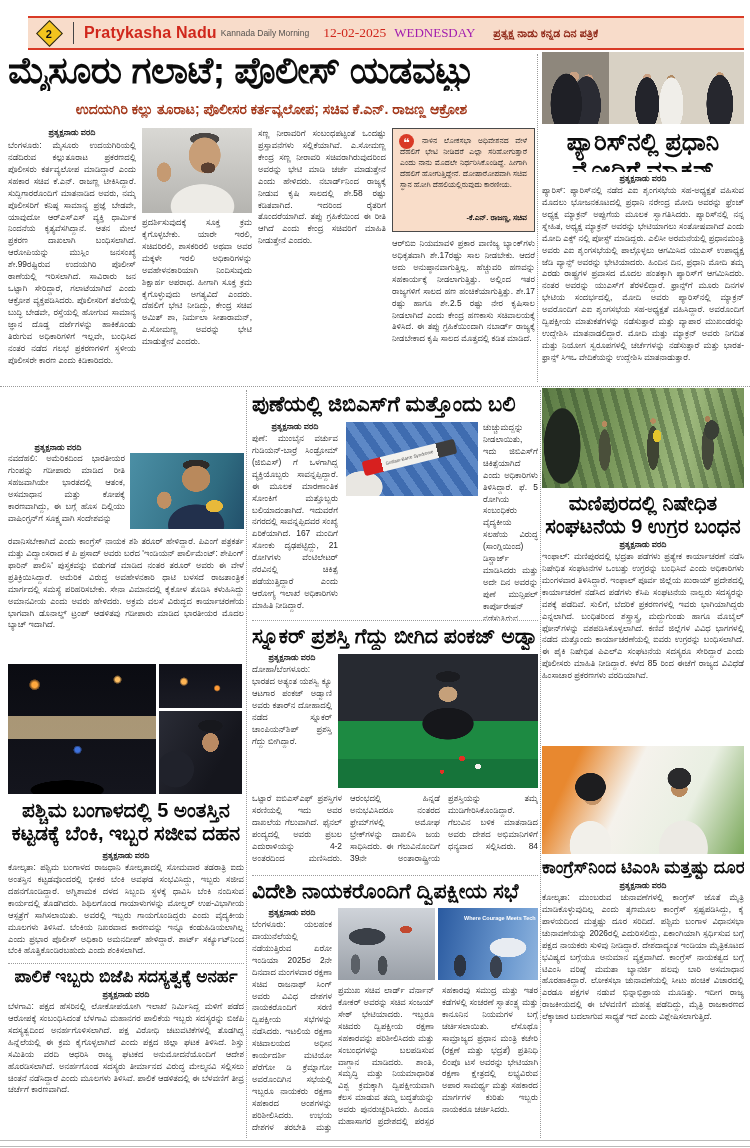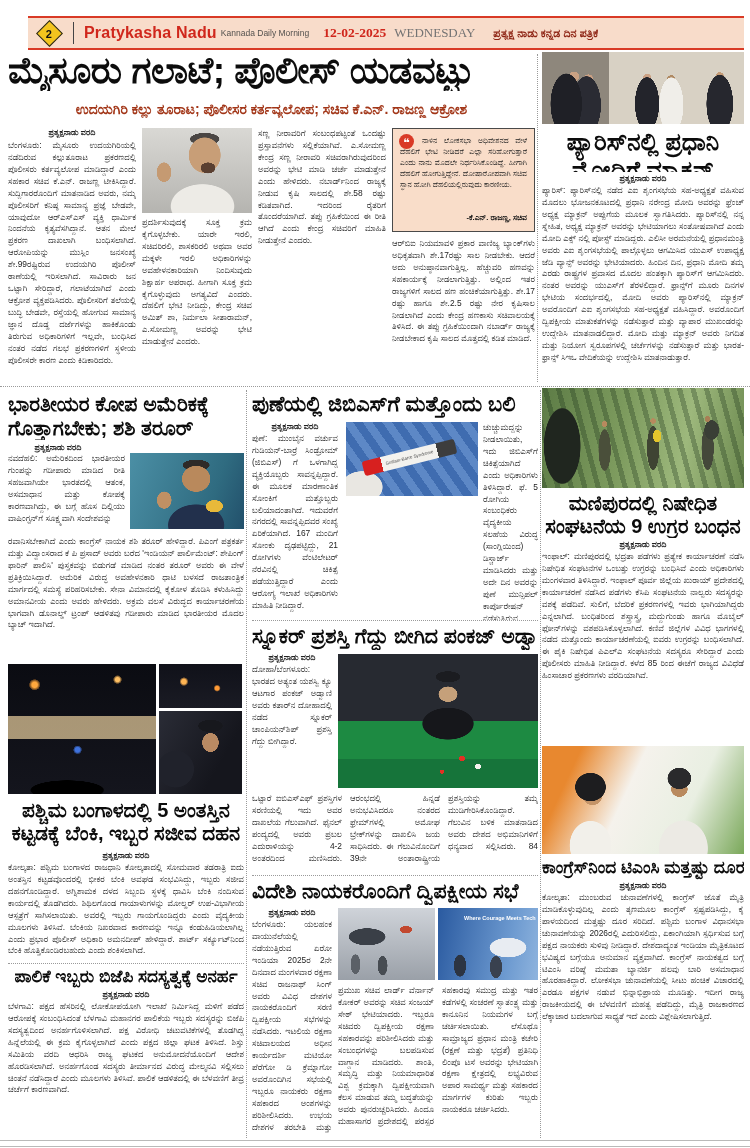--- a/index.html
+++ b/index.html
@@ -9,22 +9,22 @@
   
   #mast{left:28px;top:16px;width:716px;height:30px;background:#f8dcca;
         border-top:2px solid #d93a26;border-bottom:2px solid #d93a26;
         display:flex;align-items:center;}
   #badge{width:17px;height:17px;background:#f3c41e;border:1px solid #222;transform:rotate(45deg);
          margin-left:12px;display:flex;align-items:center;justify-content:center;flex:none;}
   #badge span{transform:rotate(-45deg);font-weight:bold;font-size:11px;color:#111;}
   #mast .vdiv{width:1px;height:22px;background:#444;margin:0 10px 0 14px;flex:none;}
   .mast-name{color:#d0271c;font-weight:bold;font-size:16px;letter-spacing:.2px;white-space:nowrap;}
   .mast-tag{color:#53514e;font-size:8.5px;margin-left:4px;white-space:nowrap;}
-  .mast-date{color:#d0271c;font-weight:bold;font-size:13.5px;margin-left:14px;font-family:"Liberation Serif",serif;white-space:nowrap;}
-  .mast-day{color:#737373;font-size:13px;margin-left:8px;font-family:"Liberation Serif",serif;white-space:nowrap;}
+  .mast-date{color:#d0271c;font-weight:normal;font-size:13.5px;margin-left:14px;font-family:"Liberation Serif",serif;white-space:nowrap;}
+  .mast-day{color:#a21caf;font-size:13px;margin-left:8px;font-family:"Liberation Serif",serif;white-space:nowrap;}
   .mast-kn{color:#8d2313;font-weight:bold;font-size:11px;margin-left:18px;white-space:nowrap;overflow:hidden;max-width:170px;}
   #edition{position:absolute;right:0;top:-2px;height:30px;width:116px;background:#d93a26;
            clip-path:polygon(14px 0,100% 0,100% 100%,0 100%);
            display:flex;align-items:center;justify-content:center;
            color:#fff;font-weight:bold;font-size:9.5px;white-space:nowrap;overflow:hidden;}
   
   .h-xl{font-weight:bold;color:#0c0c0c;font-size:37px;line-height:1.05;letter-spacing:-.5px;white-space:nowrap;overflow:hidden;}
   .h-sub{font-weight:bold;color:#a23618;font-size:14px;white-space:nowrap;overflow:hidden;}
   .h-l{font-weight:bold;color:#0c0c0c;font-size:20px;line-height:1.15;overflow:hidden;}
   .h-m{font-weight:bold;color:#0c0c0c;font-size:17px;line-height:1.15;overflow:hidden;}
@@ -175,21 +175,20 @@
   <div class="abs vrule" style="left:537px;top:54px;height:328px;"></div>
   <div class="abs ph" id="ph-macron" style="left:542px;top:52px;width:202px;height:72px;"></div>
   <div class="abs h-l ctr" style="left:542px;top:128px;width:202px;height:44px;font-size:24px;">ಪ್ಯಾರಿಸ್‌ನಲ್ಲಿ ಪ್ರಧಾನಿ ಮೋದಿಗೆ ಮ್ಯಾಕ್ರನ್ ಅಪ್ಪುಗೆಯ ಸ್ವಾಗತ</div>
   <div class="abs byline" style="left:542px;top:174px;width:202px;">ಪ್ರತ್ಯಕ್ಷನಾಡು ವರದಿ</div>
   <div class="abs body" style="left:542px;top:185px;width:202px;height:197px;">ಪ್ಯಾರಿಸ್: ಪ್ಯಾರಿಸ್‌ನಲ್ಲಿ ನಡೆದ ಎಐ ಶೃಂಗಸಭೆಯ ಸಹ-ಅಧ್ಯಕ್ಷತೆ ವಹಿಸುವ ಮೊದಲು ಭೋಜನಕೂಟದಲ್ಲಿ ಪ್ರಧಾನಿ ನರೇಂದ್ರ ಮೋದಿ ಅವರನ್ನು ಫ್ರೆಂಚ್ ಅಧ್ಯಕ್ಷ ಮ್ಯಾಕ್ರನ್ ಅಪ್ಪುಗೆಯ ಮೂಲಕ ಸ್ವಾಗತಿಸಿದರು. ಪ್ಯಾರಿಸ್‌ನಲ್ಲಿ ನನ್ನ ಸ್ನೇಹಿತ, ಅಧ್ಯಕ್ಷ ಮ್ಯಾಕ್ರನ್ ಅವರನ್ನು ಭೇಟಿಯಾಗಲು ಸಂತೋಷವಾಗಿದೆ ಎಂದು ಮೋದಿ ಎಕ್ಸ್ ನಲ್ಲಿ ಪೋಸ್ಟ್ ಮಾಡಿದ್ದರು. ಎಲಿಸೀ ಅರಮನೆಯಲ್ಲಿ ಪ್ರಧಾನಮಂತ್ರಿ ಅವರು ಎಐ ಶೃಂಗಸಭೆಯಲ್ಲಿ ಪಾಲ್ಗೊಳ್ಳಲು ಆಗಮಿಸಿದ ಯುಎಸ್ ಉಪಾಧ್ಯಕ್ಷ ಜೆಡಿ ವ್ಯಾನ್ಸ್ ಅವರನ್ನು ಭೇಟಿಯಾದರು. ಹಿಂದಿನ ದಿನ, ಪ್ರಧಾನಿ ಮೋದಿ ತಮ್ಮ ಎರಡು ರಾಷ್ಟ್ರಗಳ ಪ್ರವಾಸದ ಮೊದಲ ಹಂತಕ್ಕಾಗಿ ಪ್ಯಾರಿಸ್‌ಗೆ ಆಗಮಿಸಿದರು. ನಂತರ ಅವರನ್ನು ಯುಎಸ್‌ಗೆ ತೆರಳಲಿದ್ದಾರೆ. ಫ್ರಾನ್ಸ್‌ಗೆ ಮೂರು ದಿನಗಳ ಭೇಟಿಯ ಸಂದರ್ಭದಲ್ಲಿ, ಮೋದಿ ಅವರು ಪ್ಯಾರಿಸ್‌ನಲ್ಲಿ ಮ್ಯಾಕ್ರನ್ ಅವರೊಂದಿಗೆ ಎಐ ಶೃಂಗಸಭೆಯ ಸಹ-ಅಧ್ಯಕ್ಷತೆ ವಹಿಸಿದ್ದಾರೆ. ಅವರೊಂದಿಗೆ ದ್ವಿಪಕ್ಷೀಯ ಮಾತುಕತೆಗಳನ್ನು ನಡೆಸುತ್ತಾರೆ ಮತ್ತು ವ್ಯಾಪಾರ ಮುಖಂಡರನ್ನು ಉದ್ದೇಶಿಸಿ ಮಾತನಾಡಲಿದ್ದಾರೆ. ಮೋದಿ ಮತ್ತು ಮ್ಯಾಕ್ರನ್ ಅವರು ನಿಗದಿತ ಮತ್ತು ನಿಯೋಗ ಸ್ವರೂಪಗಳಲ್ಲಿ ಚರ್ಚೆಗಳನ್ನು ನಡೆಸುತ್ತಾರೆ ಮತ್ತು ಭಾರತ-ಫ್ರಾನ್ಸ್ ಸಿಇಒ ವೇದಿಕೆಯನ್ನು ಉದ್ದೇಶಿಸಿ ಮಾತನಾಡುತ್ತಾರೆ.</div>
 
   <div class="abs hrule" style="left:0px;top:386px;width:750px;"></div>
   <div class="abs vrule" style="left:246px;top:390px;height:748px;"></div>
   <div class="abs vrule" style="left:540px;top:390px;height:748px;"></div>
 
-  <div class="abs h-l" style="left:8px;top:392px;width:236px;height:48px;font-size:20.5px;">ಭಾರತೀಯರ ಕೋಪ ಅಮೆರಿಕಕ್ಕೆ ಗೊತ್ತಾಗಬೇಕು; ಶಶಿ ತರೂರ್</div>
   <div class="abs byline" style="left:8px;top:443px;width:100px;">ಪ್ರತ್ಯಕ್ಷನಾಡು ವರದಿ</div>
   <div class="abs" style="left:8px;top:453px;width:236px;height:207px;">
     <div class="ph" id="ph-tharoor" style="position:relative;float:right;width:114px;height:76px;margin:0 0 3px 5px;"></div>
     <div class="body" style="height:207px;">ನವದೆಹಲಿ: ಅಮೆರಿಕದಿಂದ ಭಾರತೀಯರ ಗುಂಪನ್ನು ಗಡೀಪಾರು ಮಾಡಿದ ರೀತಿ ಸಹಜವಾಗಿಯೇ ಭಾರತದಲ್ಲಿ ಆತಂಕ, ಅಸಮಾಧಾನ ಮತ್ತು ಕೋಪಕ್ಕೆ ಕಾರಣವಾಗಿದ್ದು, ಈ ಬಗ್ಗೆ ಹೊಸ ದಿಲ್ಲಿಯು ವಾಷಿಂಗ್ಟನ್‌ಗೆ ಸೂಕ್ಷ್ಮವಾಗಿ ಸಂದೇಶವನ್ನು</div>
   </div>
   <div class="abs body" style="left:8px;top:536px;width:236px;height:122px;">ರವಾನಿಸಬೇಕಾಗಿದೆ ಎಂದು ಕಾಂಗ್ರೆಸ್ ನಾಯಕ ಶಶಿ ತರೂರ್ ಹೇಳಿದ್ದಾರೆ. ಪಿಎಂಗೆ ಪತ್ರಕರ್ತ ಮತ್ತು ವಿದ್ವಾಂಸರಾದ ಕೆ ಪಿ ಪ್ರಸಾದ್ ಅವರು ಬರೆದ 'ಇಂಡಿಯನ್ ಪಾರ್ಲಿಮೆಂಟ್: ಶೇಪಿಂಗ್ ಫಾರಿನ್ ಪಾಲಿಸಿ' ಪುಸ್ತಕವನ್ನು ಬಿಡುಗಡೆ ಮಾಡಿದ ನಂತರ ತರೂರ್ ಅವರು ಈ ವೇಳೆ ಪ್ರತಿಕ್ರಿಯಿಸಿದ್ದಾರೆ. ಅಮೆರಿಕ ವಿರುದ್ಧ ಅವಹೇಳನಕಾರಿ ಧಾಟಿ ಬಳಸದೆ ರಾಜತಾಂತ್ರಿಕ ಮಾರ್ಗದಲ್ಲಿ ಸಮಸ್ಯೆ ಪರಿಹರಿಸಬೇಕು. ಸೇನಾ ವಿಮಾನದಲ್ಲಿ ಕೈಕೋಳ ತೊಡಿಸಿ ಕಳುಹಿಸಿದ್ದು ಅಮಾನವೀಯ ಎಂದು ಅವರು ಹೇಳಿದರು. ಅಕ್ರಮ ವಲಸೆ ವಿರುದ್ಧದ ಕಾರ್ಯಾಚರಣೆಯ ಭಾಗವಾಗಿ ಡೊನಾಲ್ಡ್ ಟ್ರಂಪ್ ಆಡಳಿತವು ಗಡೀಪಾರು ಮಾಡಿದ ಭಾರತೀಯರ ಮೊದಲ ಬ್ಯಾಚ್ ಇದಾಗಿದೆ.</div>
 
   <div class="abs h-l" style="left:252px;top:392px;width:286px;height:26px;font-size:21px;white-space:nowrap;">ಪುಣೆಯಲ್ಲಿ ಜಿಬಿಎಸ್‌ಗೆ ಮತ್ತೊಂದು ಬಲಿ</div>
   <div class="abs byline" style="left:252px;top:422px;width:86px;">ಪ್ರತ್ಯಕ್ಷನಾಡು ವರದಿ</div>
   <div class="abs body" style="left:252px;top:433px;width:86px;height:185px;">ಪುಣೆ: ಮುಂಬೈನ ವರ್ಚುವ ಗುಡಿಯನ್-ಬಾರ್ರೆ ಸಿಂಡ್ರೋಮ್ (ಜಿಬಿಎಸ್) ಗೆ ಒಳಗಾಗಿದ್ದ ವ್ಯಕ್ತಿಯೊಬ್ಬರು ಸಾವನ್ನಪ್ಪಿದ್ದಾರೆ. ಈ ಮೂಲಕ ಮಾರಣಾಂತಿಕ ಸೋಂಕಿಗೆ ಮತ್ತೊಬ್ಬರು ಬಲಿಯಾದಂತಾಗಿದೆ. ಇದುವರೆಗೆ ನಗರದಲ್ಲಿ ಸಾವನ್ನಪ್ಪಿದವರ ಸಂಖ್ಯೆ ಏರಿಕೆಯಾಗಿದೆ. 167 ಮಂದಿಗೆ ಸೋಂಕು ದೃಢಪಟ್ಟಿದ್ದು, 21 ರೋಗಿಗಳು ವೆಂಟಿಲೇಟರ್ ನೆರವಿನಲ್ಲಿ ಚಿಕಿತ್ಸೆ ಪಡೆಯುತ್ತಿದ್ದಾರೆ ಎಂದು ಆರೋಗ್ಯ ಇಲಾಖೆ ಅಧಿಕಾರಿಗಳು ಮಾಹಿತಿ ನೀಡಿದ್ದಾರೆ.</div>

